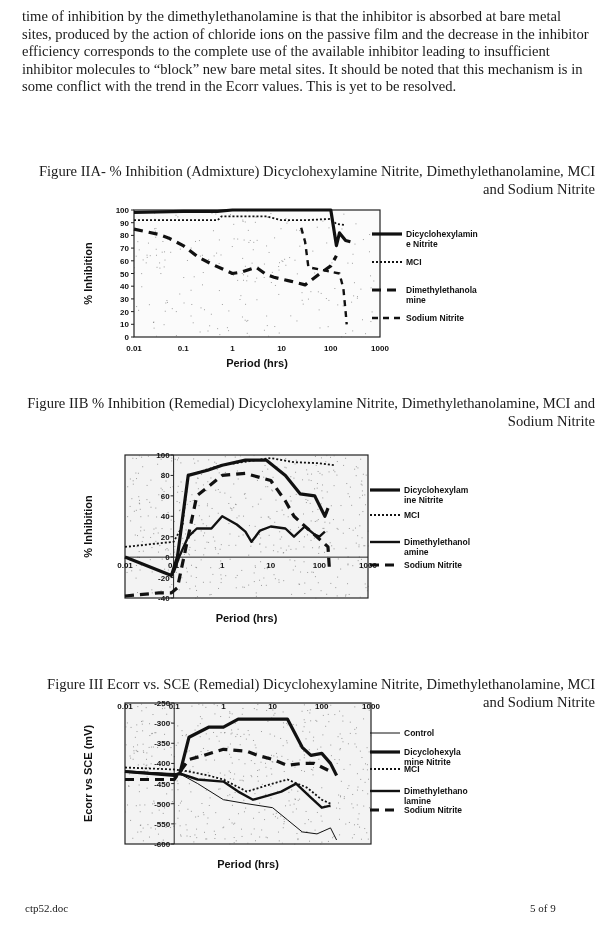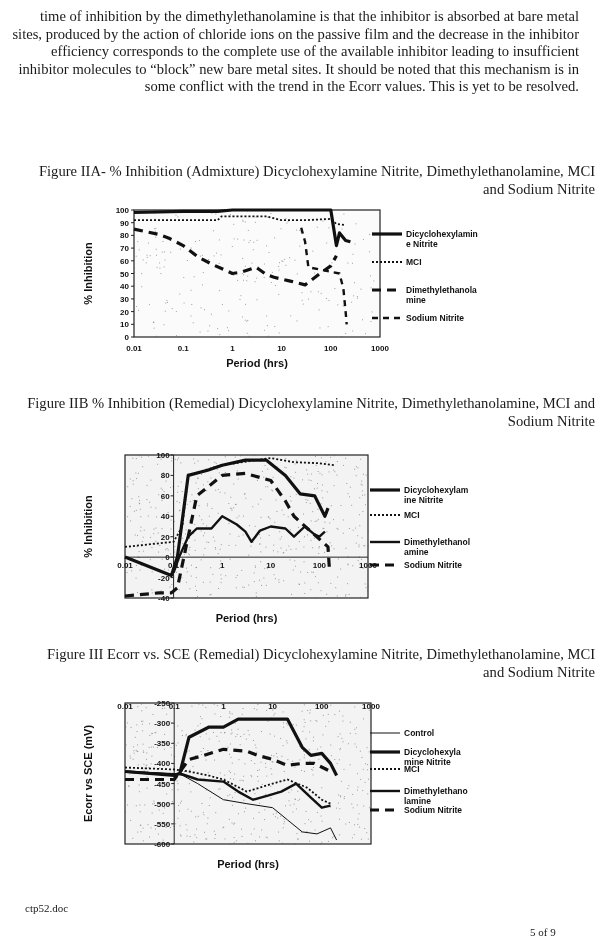--- a/index.html
+++ b/index.html
@@ -1,27 +1,27 @@
 <!DOCTYPE html>
 <html><head>
 <meta charset="utf-8">
 <style>
   html, body { margin: 0; padding: 0; background: #ffffff; }
   body { width: 614px; height: 942px; position: relative; overflow: hidden;
          font-family: "Liberation Serif", serif; color: #1a1a1a; }
-  .para { position: absolute; left: 9px; top: 8px; width: 570px;
-          font-size: 14.6px; line-height: 17.6px; text-align: right; }
+  .para { position: absolute; left: 22px; top: 8px; width: 570px;
+          font-size: 14.6px; line-height: 17.6px; }
   .para p { margin: 0; }
   .caption { position: absolute; left: 25px; width: 570px; font-size: 14.6px; line-height: 17.6px; text-align: right; }
   .chart { position: absolute; }
   .chart svg { display: block; overflow: visible; }
   .chart text { font-family: "Liberation Sans", sans-serif; font-weight: bold; fill: #111; }
   .footer { position: absolute; top: 902px; font-size: 11px; }
   .footer-left { left: 25px; }
-  .footer-right { left: 530px; margin-top: 24px; }
+  .footer-right { left: 530px; }
 </style>
 </head>
 <body>
 
 <div class="para">
   <p>time of inhibition by the dimethylethanolamine is that the inhibitor is absorbed at bare metal sites, produced by the action of chloride ions on the passive film and the decrease in the inhibitor efficiency corresponds to the complete use of the available inhibitor leading to insufficient inhibitor molecules to “block” new bare metal sites.  It should be noted that this mechanism is in some conflict with the trend in the Ecorr values.  This is yet to be resolved.</p>
 </div>
 
 <div class="caption" style="top:163px;">Figure IIA- % Inhibition (Admixture) Dicyclohexylamine Nitrite, Dimethylethanolamine, MCI and Sodium Nitrite</div>
 <div class="chart" id="chart0" style="left:80px; top:200px;">
@@ -854,21 +854,21 @@
       <line x1="290" y1="65" x2="320" y2="65" stroke="#111" stroke-width="1.8" stroke-dasharray="2,2"></line>
       <text x="324" y="68" font-size="8.5">MCI</text>
       <line x1="290" y1="92" x2="320" y2="92" stroke="#111" stroke-width="2.4" stroke-dasharray=""></line>
       <text x="324" y="95" font-size="8.5">Dimethylethanol</text>
       <text x="324" y="105" font-size="8.5">amine</text>
       <line x1="290" y1="115" x2="320" y2="115" stroke="#111" stroke-width="3.2" stroke-dasharray="9,6"></line>
       <text x="324" y="118" font-size="8.5">Sodium Nitrite</text>
     </svg>
   </div>
 
-<div class="caption" style="top:646px;">Figure III  Ecorr vs. SCE (Remedial) Dicyclohexylamine Nitrite, Dimethylethanolamine, MCI and Sodium Nitrite</div>
+<div class="caption" style="top:676px;">Figure III  Ecorr vs. SCE (Remedial) Dicyclohexylamine Nitrite, Dimethylethanolamine, MCI and Sodium Nitrite</div>
 <div class="chart" id="chart2" style="left:80px; top:693px;">
     <svg width="440" height="180" viewBox="0 0 440 180">
       <rect x="45" y="10" width="246" height="141" fill="#f3f3f3" stroke="#222" stroke-width="1.2"></rect>
       <rect x="174.65406378600824" y="51.516062242798355" width="1" height="1" fill="#555" opacity="0.55"></rect>
       <rect x="241.61018518518517" y="127.68193158436213" width="1" height="1" fill="#555" opacity="0.55"></rect>
       <rect x="56.23914609053498" y="31.36940586419753" width="1" height="1" fill="#555" opacity="0.55"></rect>
       <rect x="250.24465020576133" y="51.541448045267494" width="1" height="1" fill="#555" opacity="0.55"></rect>
       <rect x="161.55262345679012" y="142.93879886831274" width="1" height="1" fill="#555" opacity="0.55"></rect>
       <rect x="157.6445473251029" y="35.74664351851852" width="1" height="1" fill="#555" opacity="0.55"></rect>
       <rect x="186.89079218106994" y="144.26127829218106" width="1" height="1" fill="#555" opacity="0.55"></rect>

